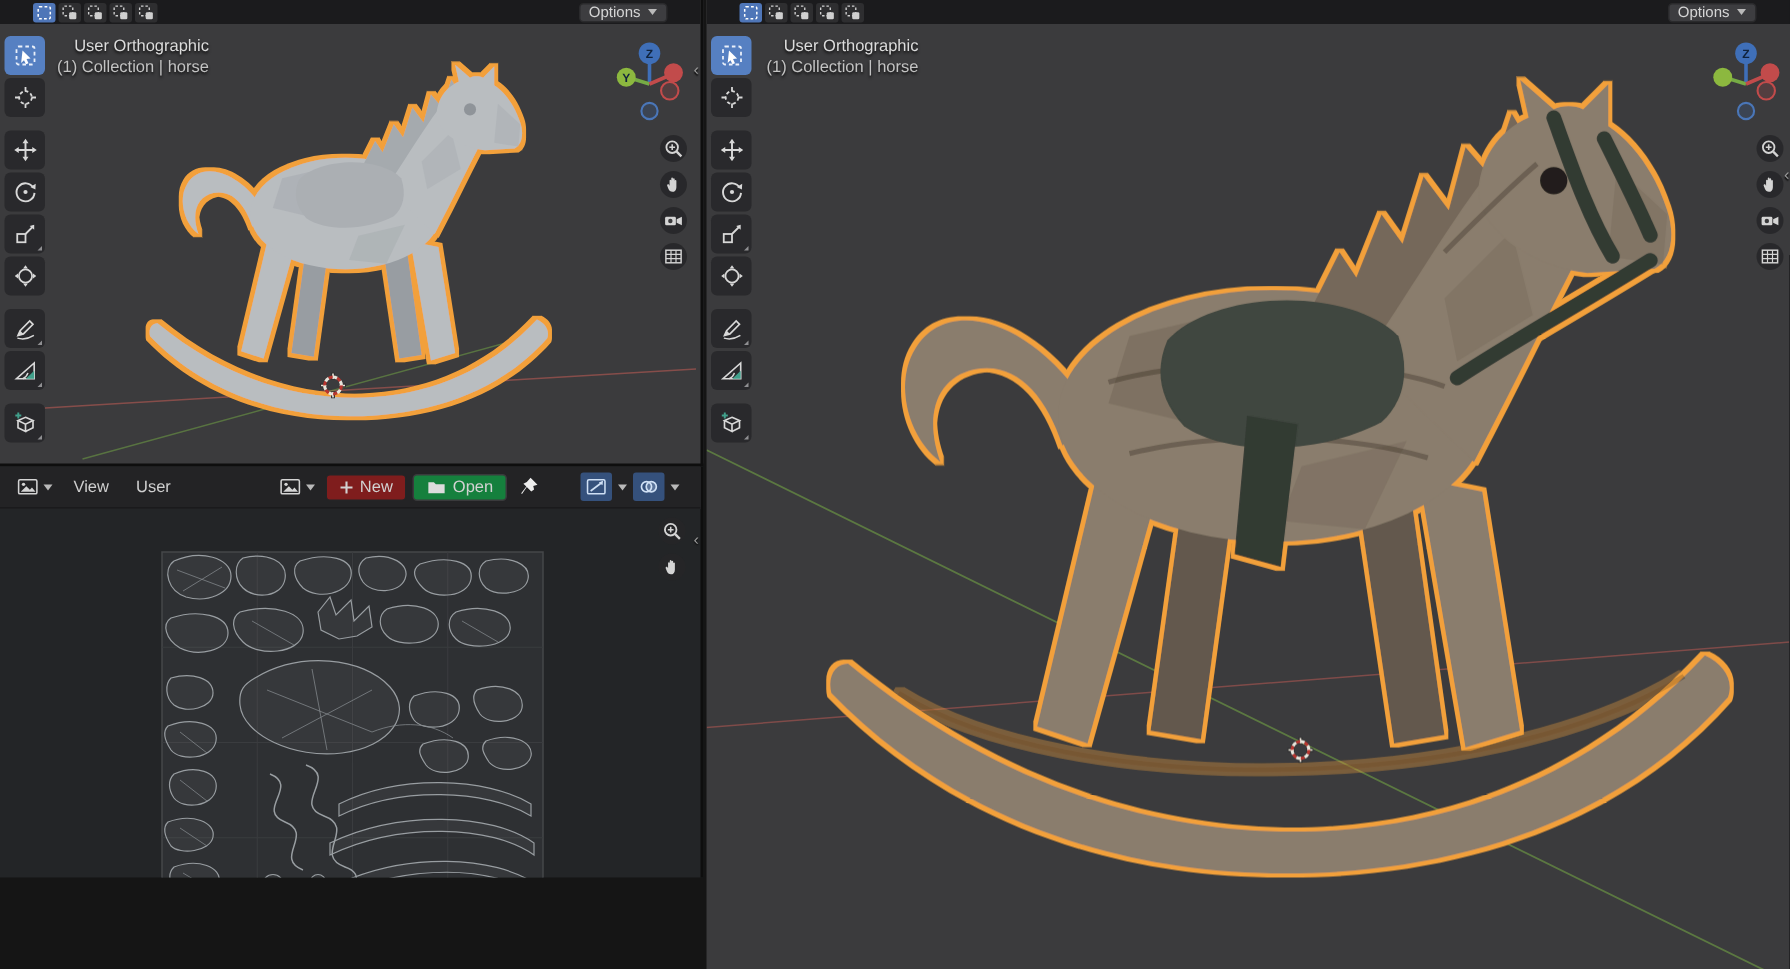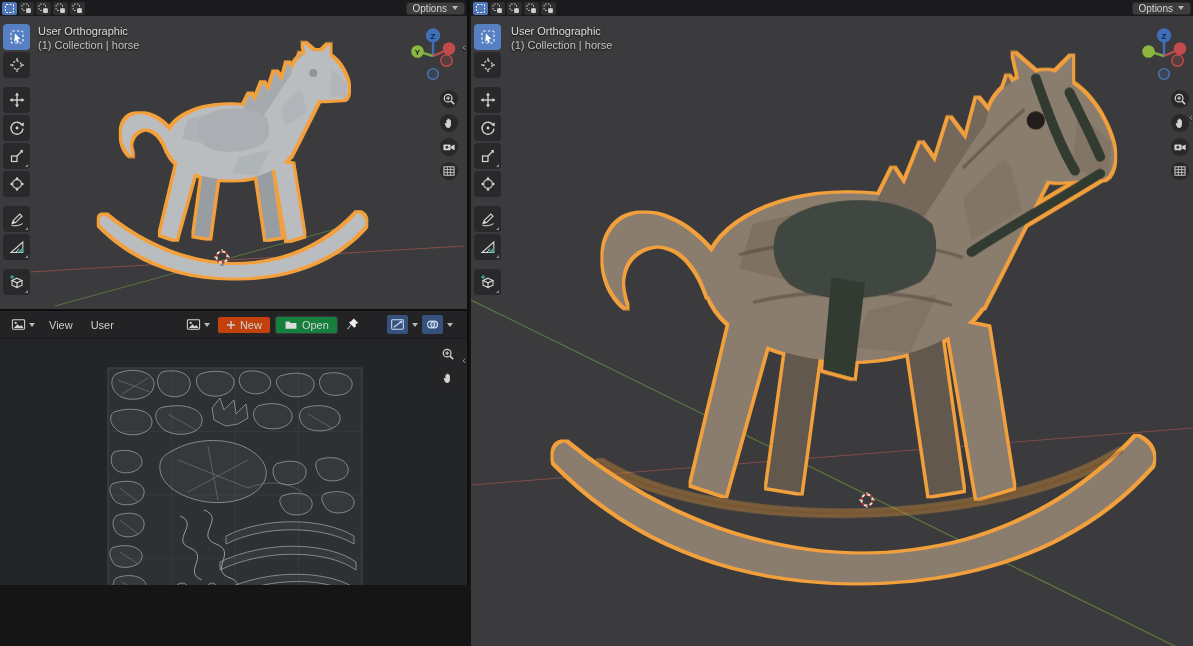--- a/index.html
+++ b/index.html
@@ -7,38 +7,38 @@
        font-family:"Liberation Sans",sans-serif;color:#d5d5d5;
        -webkit-font-smoothing:antialiased;user-select:none;}
   section{position:absolute;overflow:hidden;}
   .vp{background:#3b3b3d;}
   .vp-left{left:0;top:0;width:469px;height:311px;border-right:2px solid #0e0e0e;border-bottom:2px solid #0e0e0e;box-sizing:border-box;}
   .uv{left:0;top:311px;width:469px;height:274px;background:#232527;border-right:2px solid #0e0e0e;box-sizing:border-box;}
   .vp-right{left:471px;top:0;width:722px;height:646px;}
 
   
   .tsbar{position:absolute;left:0;top:0;right:0;height:16px;background:#1b1b1d;
-         display:flex;align-items:center;padding:0 2px;gap:2px;z-index:30;}
+         display:flex;align-items:center;padding:0 22px;gap:2px;z-index:30;}
   .modebtn{width:15px;height:13px;border-radius:2px;background:#2e2e30;border:none;padding:0;
            display:flex;align-items:center;justify-content:center;cursor:pointer;}
   .modebtn.active{background:#4f76b8;}
   .modebtn svg{display:block;}
   .spacer{flex:1;}
   .optionsbtn{height:13px;background:#3d3d40;border:1px solid #2a2a2c;border-radius:3px;
               color:#d5d5d5;font-size:10px;line-height:11px;padding:0 6px;display:flex;
               align-items:center;gap:5px;cursor:pointer;font-family:"Liberation Sans",sans-serif;}
   .caret{width:0;height:0;border-left:3.5px solid transparent;border-right:3.5px solid transparent;
          border-top:4px solid #b9b9b9;display:inline-block;}
 
   
   .scene{position:absolute;left:0;top:16px;z-index:1;display:block;}
 
   
   .vp-info{position:absolute;left:38px;top:24px;z-index:20;font-size:11px;line-height:14px;
-           text-shadow:0 1px 2px rgba(0,0,0,.85);pointer-events:none;}
+           text-shadow:0 1px 2px rgba(0,0,0,.85);pointer-events:none;text-align:right;}
   .vp-info .l1{color:#dcdcdc;}
   .vp-info .l2{color:#c3c3c3;}
   .vp-right .vp-info{left:40px;}
 
   
   .vtoolbar{position:absolute;left:3px;top:24px;width:28px;z-index:25;display:flex;flex-direction:column;}
   .tool{width:27px;height:26px;margin-bottom:2px;border-radius:4px;background:rgba(40,40,42,.92);
         border:none;padding:0;display:flex;align-items:center;justify-content:center;cursor:pointer;position:relative;}
   .tool.active{background:#5680c2;}
   .tool.gap{margin-top:7px;}
@@ -67,21 +67,21 @@
 
   
   .uv-header{position:absolute;left:0;top:0;right:0;height:27px;background:#232325;
              display:flex;align-items:center;padding:0 8px;gap:4px;z-index:30;border-bottom:1px solid #1a1a1c;}
   .menuitem{color:#cfcfcf;font-size:11px;padding:3px 7px;border-radius:3px;cursor:pointer;background:none;border:none;
             font-family:"Liberation Sans",sans-serif;}
   .iconbtn{display:flex;align-items:center;gap:3px;background:none;border:none;padding:2px 3px;cursor:pointer;}
   .iconbtn.blue{background:#35517c;border-radius:2px;}
   .pill{height:18px;display:flex;align-items:center;gap:4px;border-radius:3px;font-size:11px;color:#d2d2d2;
         padding:0 8px;border:1px solid #242426;cursor:pointer;font-family:"Liberation Sans",sans-serif;}
-  .pill.new{background:#c2410c;}
+  .pill.new{background:#7f1d1d;}
   .pill.open{background:#15803d;border-color:#3a3a3c;}
   .uv-canvas{position:absolute;left:0;top:27px;width:469px;height:308px;display:block;z-index:1;}
   .uvsq{fill:#2e3033;stroke:#45474a;stroke-width:1;}
   .grid path{stroke:#3a3c3f;stroke-width:.7;fill:none;}
   .isl{stroke:#989da1;fill:rgba(210,214,218,.05);stroke-width:.8;}
   .ch{stroke:#84898d;fill:none;stroke-width:.6;opacity:.85;}
   .sw{stroke:#989da1;fill:none;stroke-width:1;}
 
   .ic{display:block;}
 </style>

